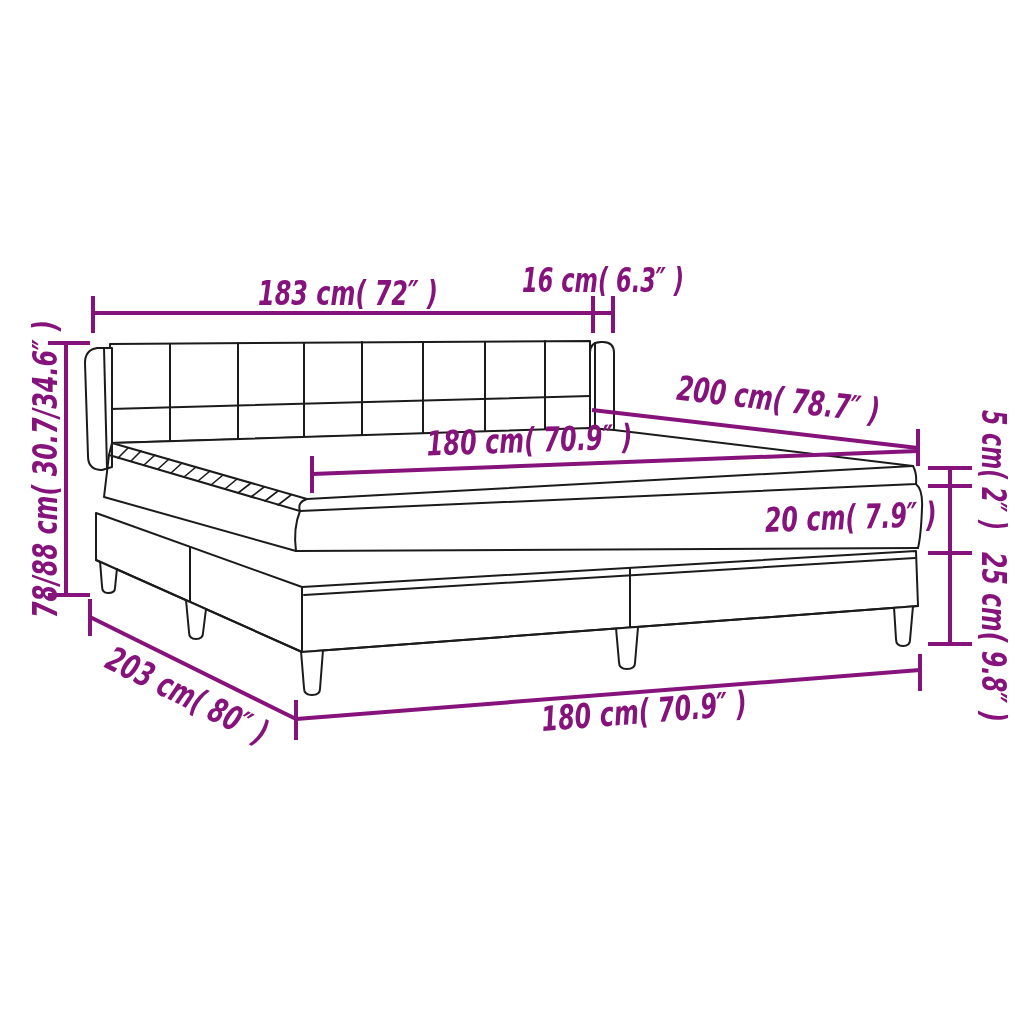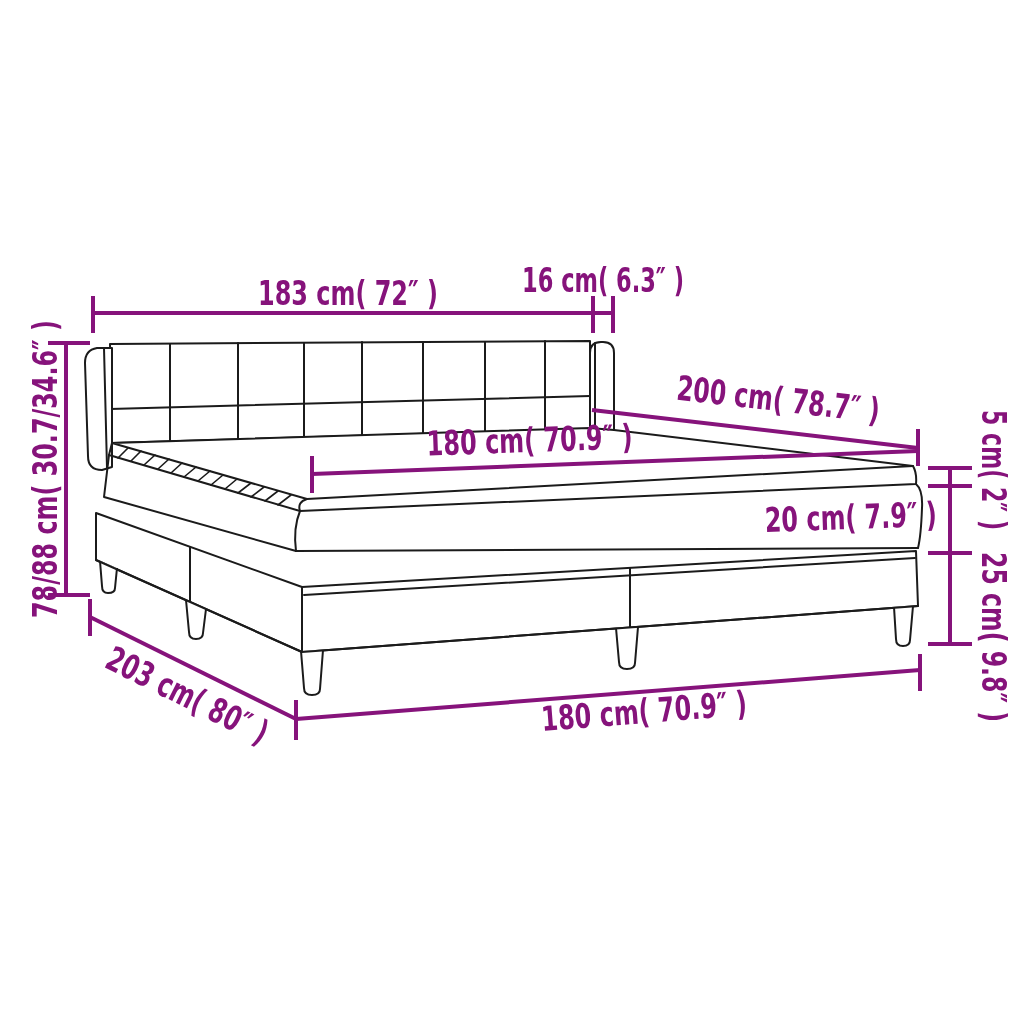--- a/index.html
+++ b/index.html
@@ -7,20 +7,21 @@
     padding: 0;
     background: #ffffff;
   }
   .stage {
     position: relative;
     width: 1024px;
     height: 1024px;
     background: #ffffff;
     overflow: hidden;
     font-family: "DejaVu Sans", sans-serif;
+    font-style: italic;
   }
   svg.diagram {
     display: block;
     width: 1024px;
     height: 1024px;
   }
   .bed-line {
     fill: none;
     stroke: #1b1b1b;
     stroke-width: 2;

